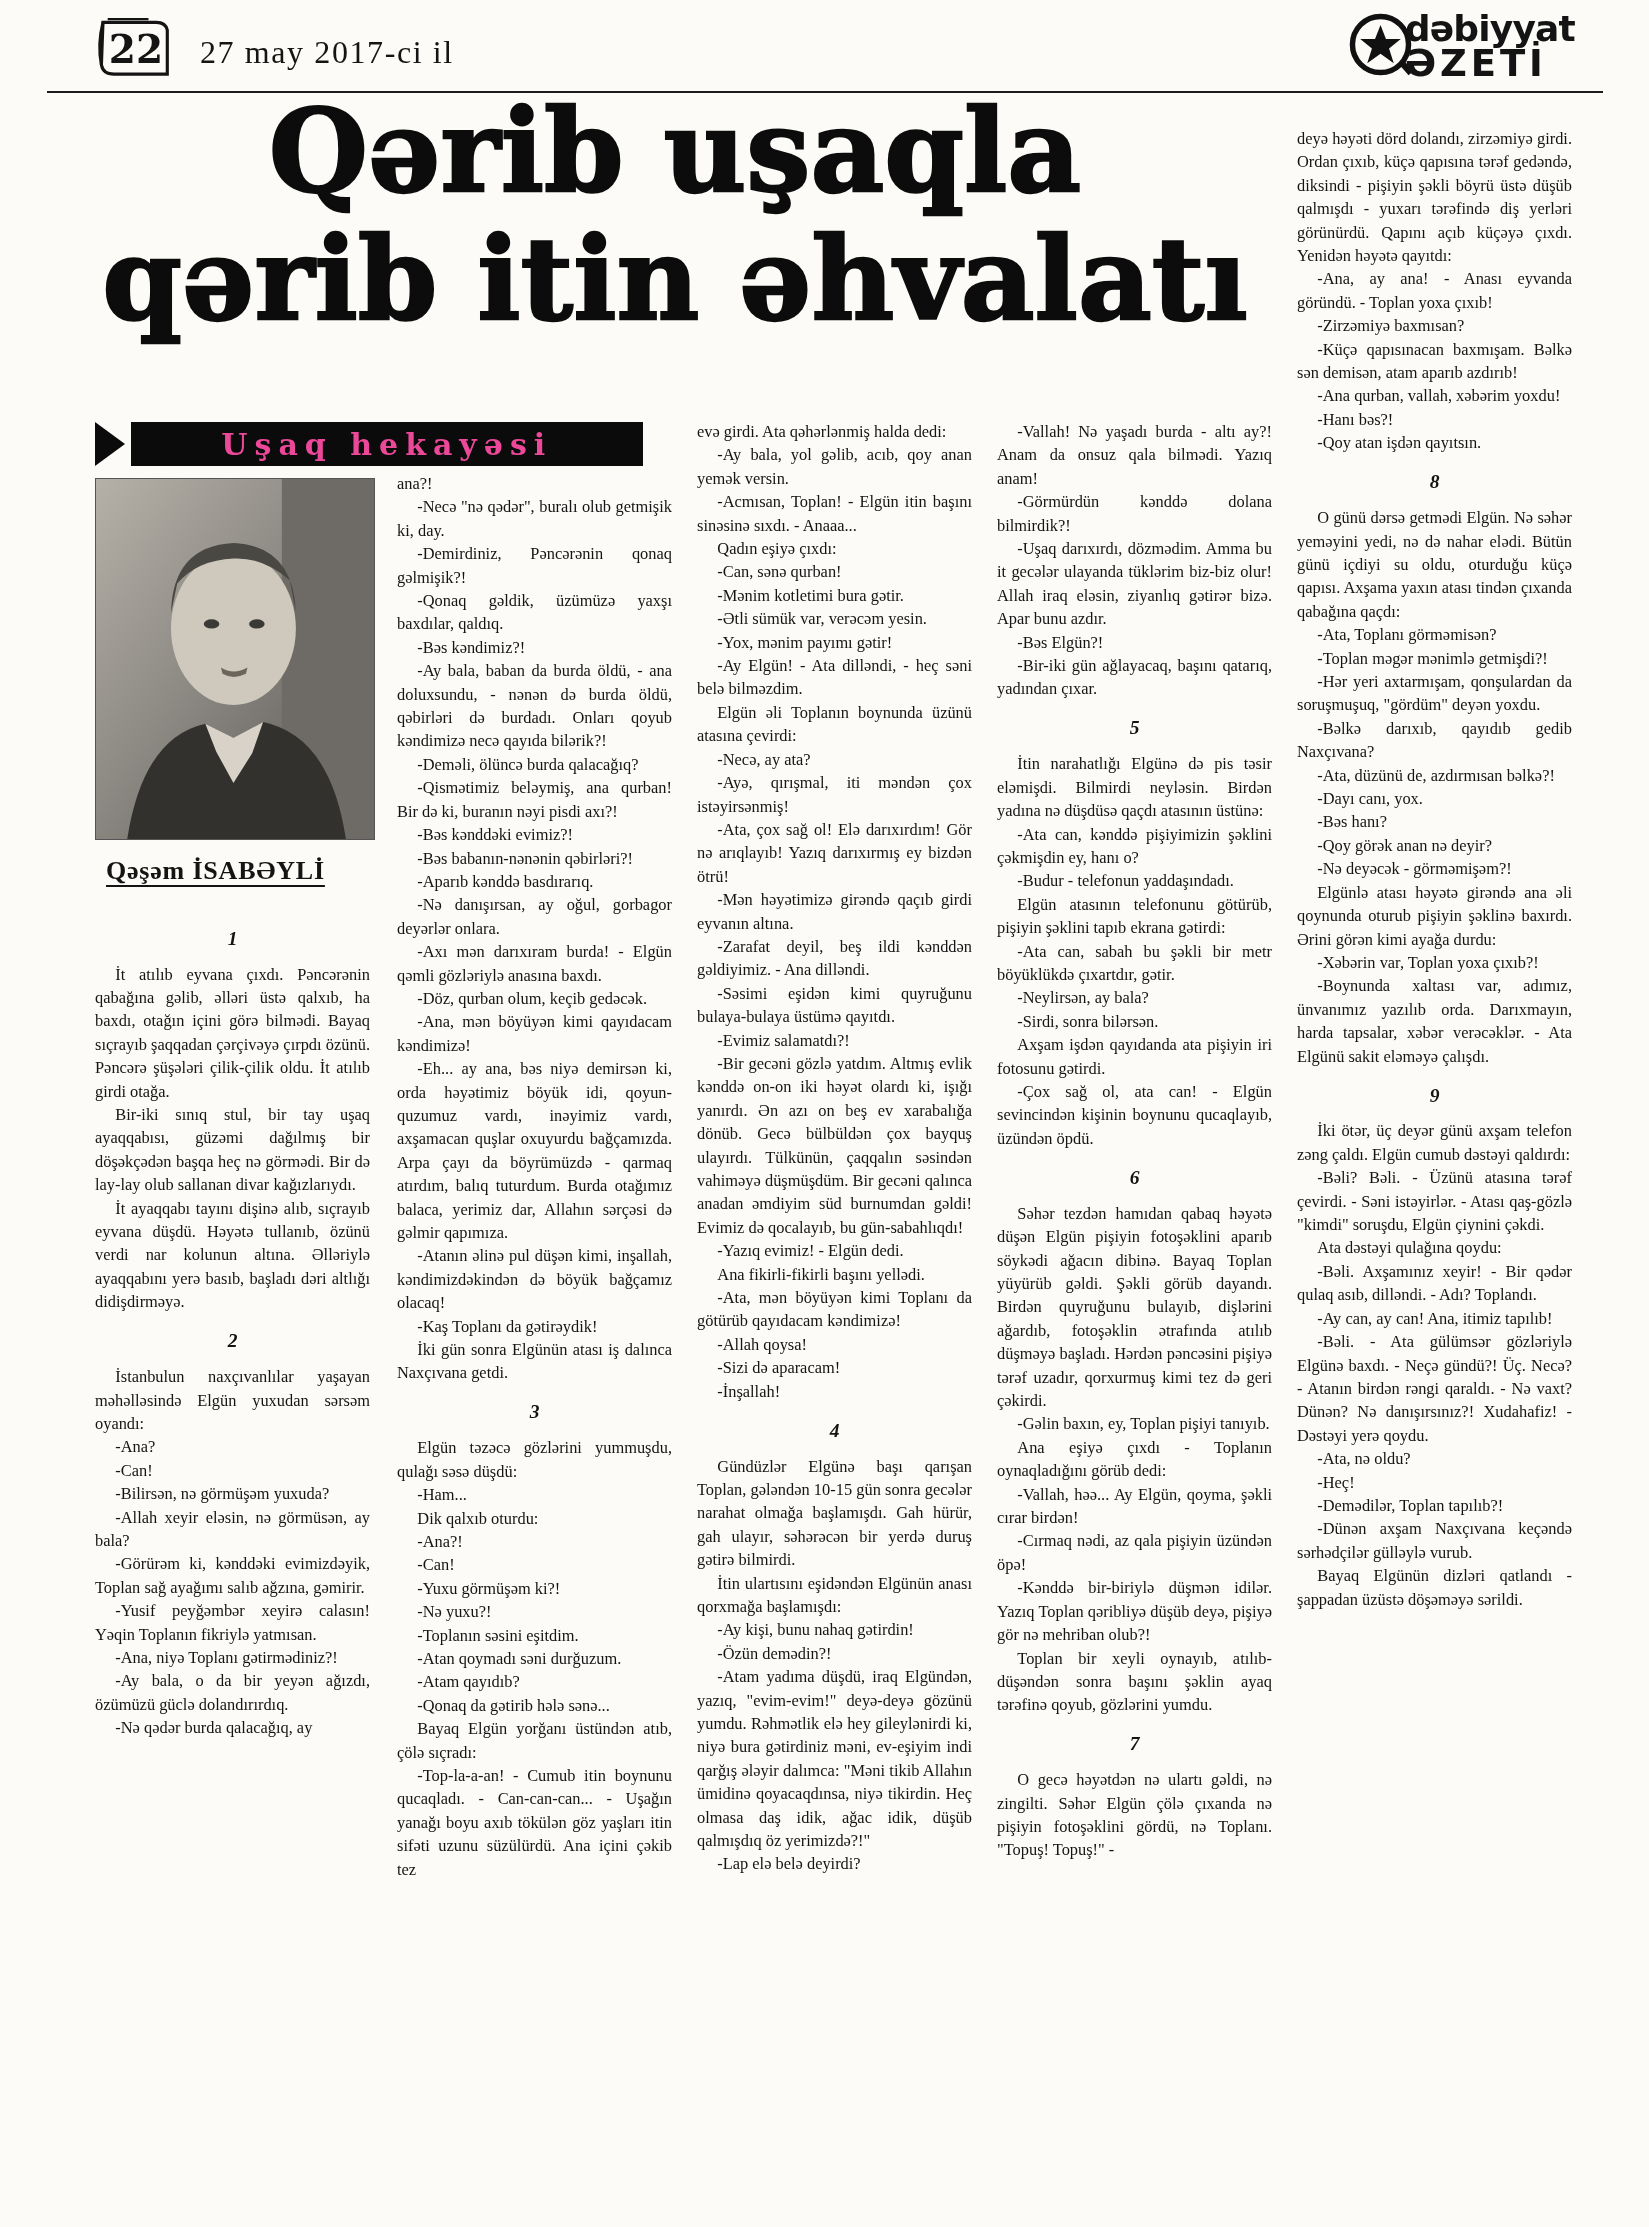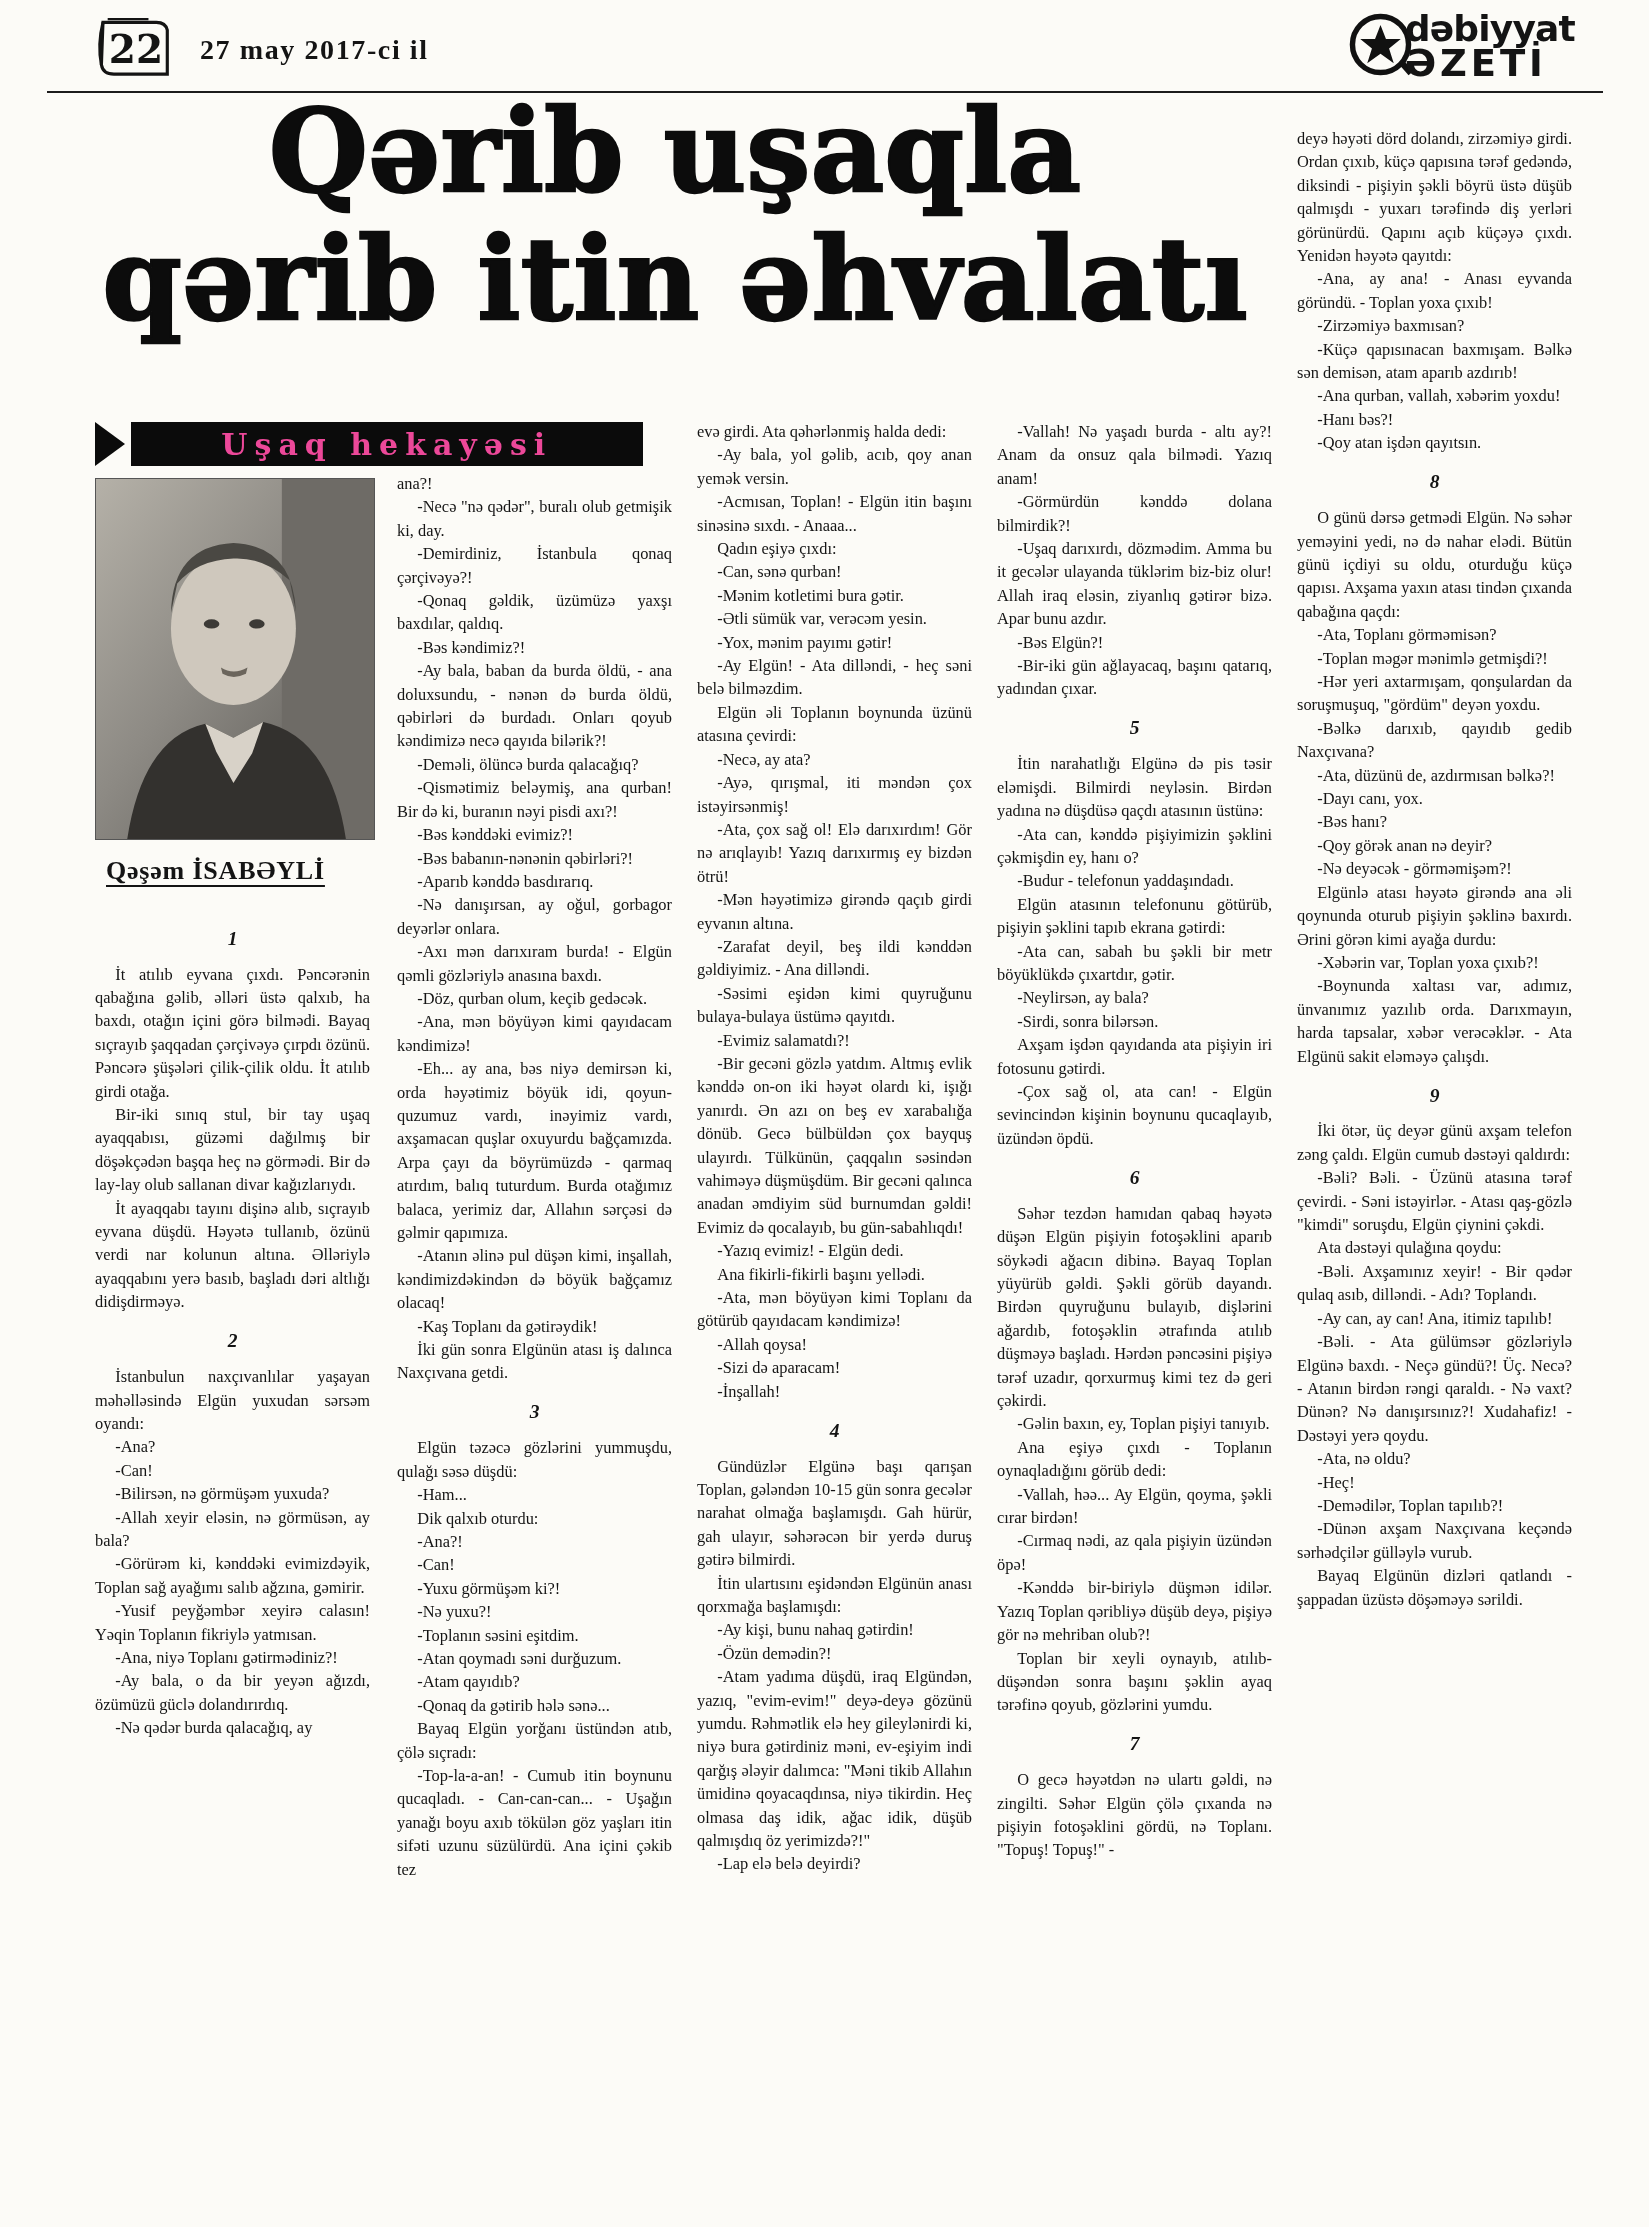--- a/index.html
+++ b/index.html
@@ -15,21 +15,21 @@
     overflow: hidden;
   }
 
   
   .book-icon { position: absolute; left: 92px; top: 15.6px; width: 80px; height: 66px; }
   .book-icon svg { position: absolute; inset: 0; width: 100%; height: 100%; }
   .book-icon .pagenum {
     position: absolute; inset: 0; display: flex; align-items: center; justify-content: center;
     font-family: "DejaVu Serif", serif; font-weight: bold; font-size: 39px; padding-left: 7.8px;
   }
-  .issue-date { position: absolute; left: 200px; top: 34px; font-size: 28px; font-weight: bold; letter-spacing: 1.6px; }
+  .issue-date { position: absolute; left: 200px; top: 34px; font-size: 32px; font-weight: normal; letter-spacing: 1.6px; }
   .logo { position: absolute; right: 75px; top: 11px; display: flex; align-items: flex-start; }
   .logo-symbol svg { display: block; }
   .logo-text { display: flex; flex-direction: column; line-height: 0.98; margin-left: -9.4px;
                font-family: "DejaVu Sans", sans-serif; font-weight: bold; }
   .logo-line1 { font-size: 36px; letter-spacing: -0.8px; }
   .logo-line2 { font-size: 37px; letter-spacing: 3.9px; }
   .header-rule { position: absolute; left: 47px; right: 47px; top: 91px; height: 2.3px; background: #1c1c1c; }
 
   
   .headline {
@@ -152,21 +152,21 @@
       <div class="para">-Allah xeyir eləsin, nə görmüsən, ay bala?</div>
       <div class="para">-Görürəm ki, kənddəki evimizdəyik, Toplan sağ ayağımı salıb ağzına, gəmirir.</div>
       <div class="para">-Yusif peyğəmbər xeyirə calasın! Yəqin Toplanın fikriylə yatmısan.</div>
       <div class="para">-Ana, niyə Toplanı gətirmədiniz?!</div>
       <div class="para">-Ay bala, o da bir yeyən ağızdı, özümüzü güclə dolandırırdıq.</div>
       <div class="para">-Nə qədər burda qalacağıq, ay</div>
     </div>
   <div class="col col2">
       <div class="para cont">ana?!</div>
       <div class="para">-Necə "nə qədər", buralı olub getmişik ki, day.</div>
-      <div class="para">-Demirdiniz, İstanbula qonaq çərçivəyə?!</div>
+      <div class="para">-Demirdiniz, Pəncərənin qonaq gəlmişik?!</div>
       <div class="para">-Qonaq gəldik, üzümüzə yaxşı baxdılar, qaldıq.</div>
       <div class="para">-Bəs kəndimiz?!</div>
       <div class="para">-Ay bala, baban da burda öldü, - ana doluxsundu, - nənən də burda öldü, qəbirləri də burdadı. Onları qoyub kəndimizə necə qayıda bilərik?!</div>
       <div class="para">-Deməli, ölüncə burda qalacağıq?</div>
       <div class="para">-Qismətimiz beləymiş, ana qurban! Bir də ki, buranın nəyi pisdi axı?!</div>
       <div class="para">-Bəs kənddəki evimiz?!</div>
       <div class="para">-Bəs babanın-nənənin qəbirləri?!</div>
       <div class="para">-Aparıb kənddə basdırarıq.</div>
       <div class="para">-Nə danışırsan, ay oğul, gorbagor deyərlər onlara.</div>
       <div class="para">-Axı mən darıxıram burda! - Elgün qəmli gözləriylə anasına baxdı.</div>

